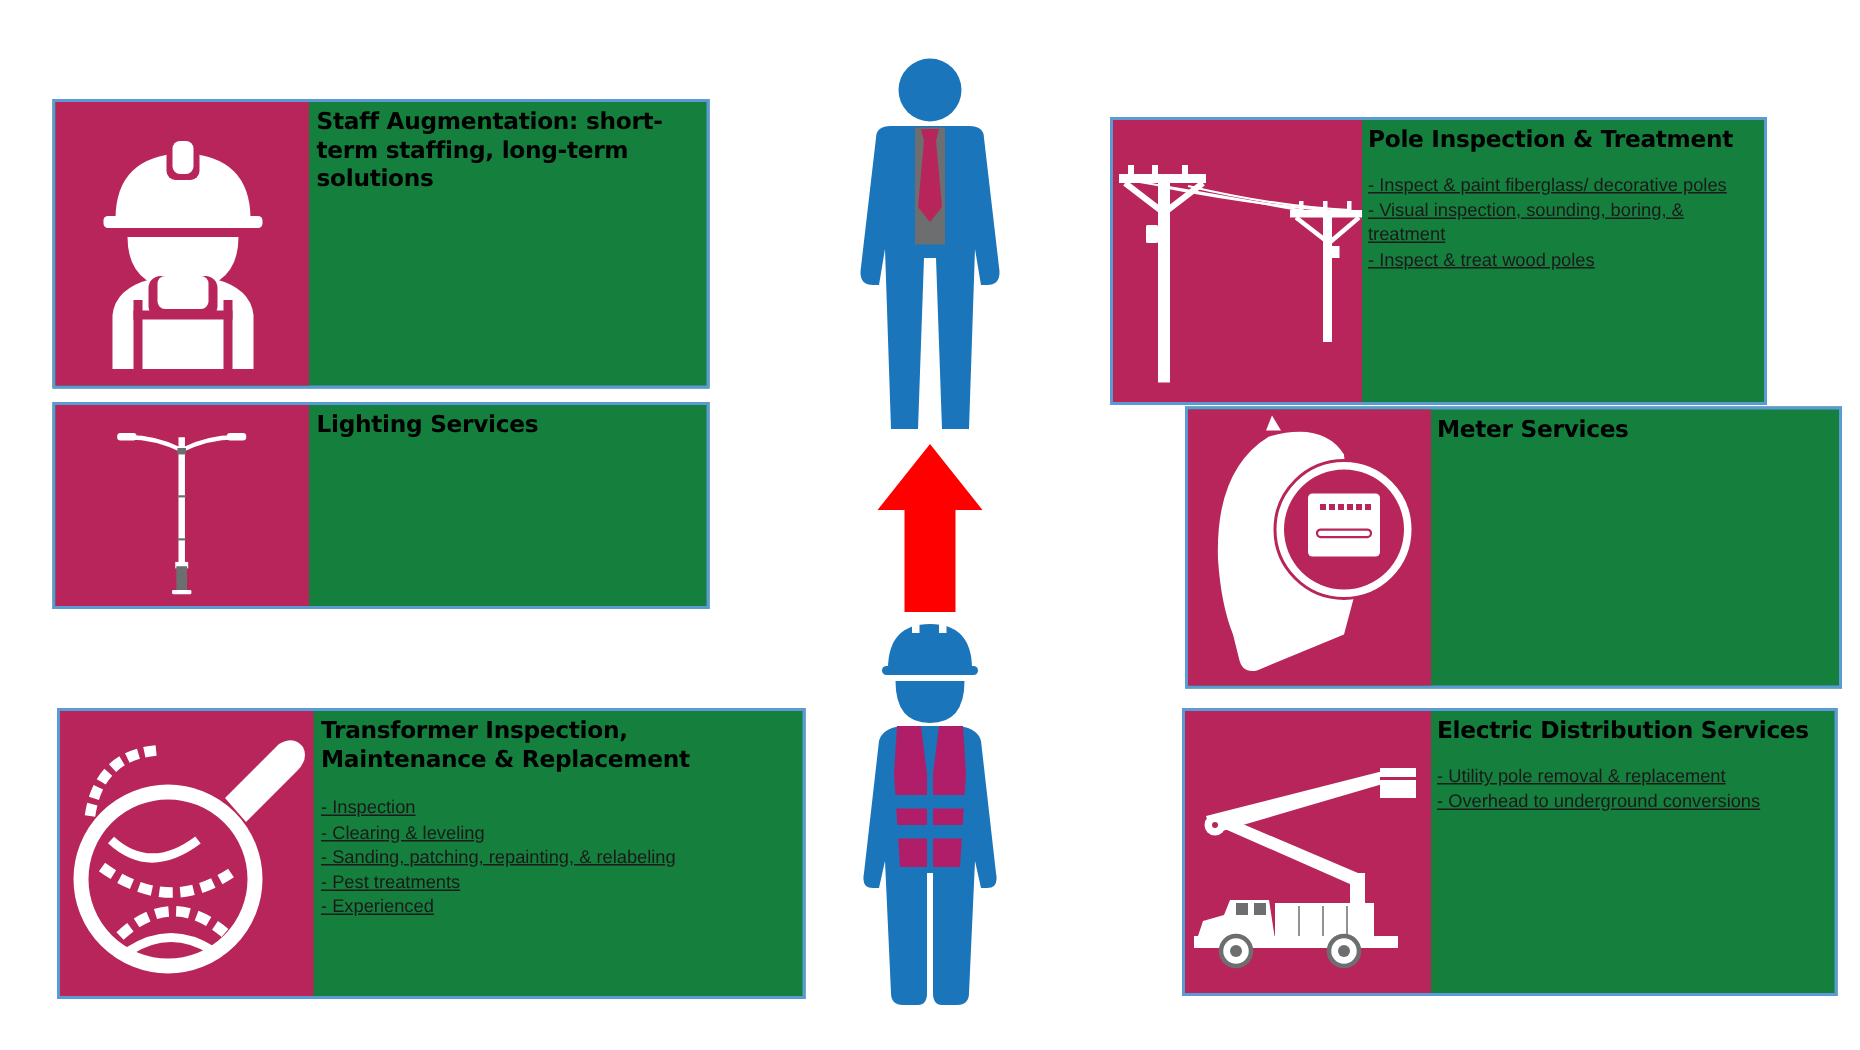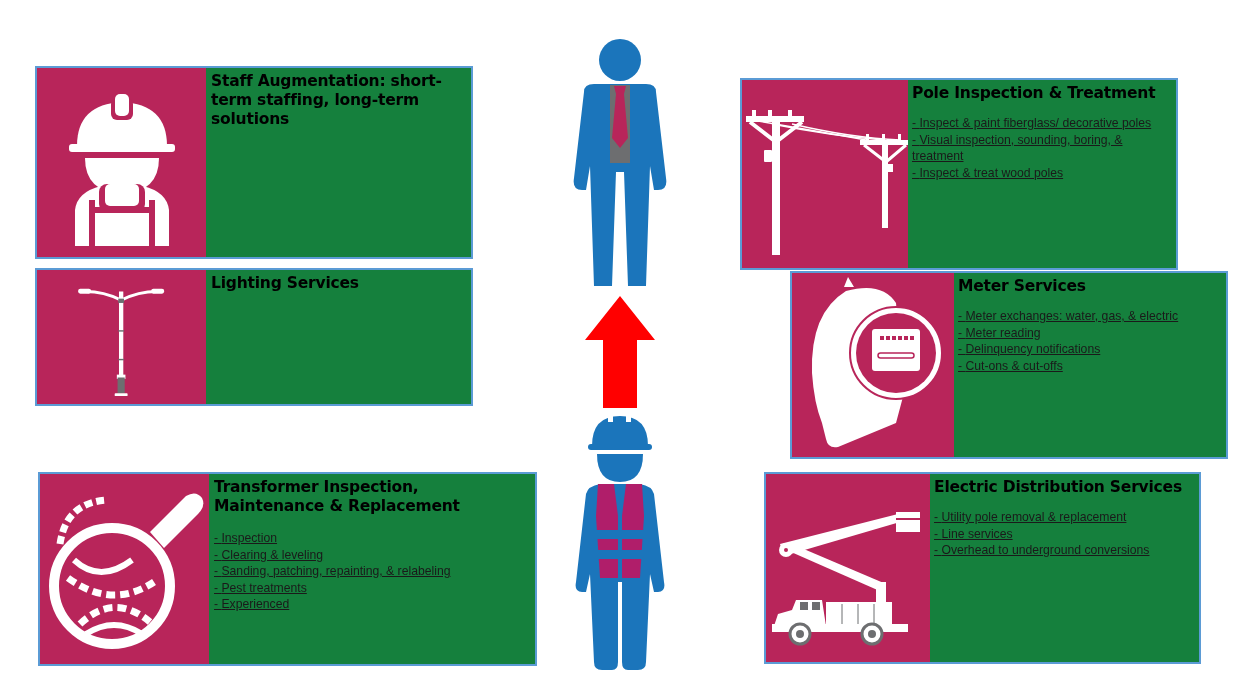--- a/index.html
+++ b/index.html
@@ -165,30 +165,24 @@
         <rect x="100" y="63" width="4" height="4"></rect>
           <rect x="106" y="63" width="4" height="4"></rect>
         <rect x="112" y="63" width="4" height="4"></rect>
           <rect x="118" y="63" width="4" height="4"></rect>
       </g>
       <rect x="86" y="80" width="36" height="5" rx="2.5" fill="none" stroke="#b8255a" stroke-width="1.5"></rect>
     </svg>
   </div>
   <div class="text" style="left:166px;">
     <h3 style="margin-bottom:12px;">Meter Services</h3>
-    <ul>
-      <li>Meter exchanges: water, gas, &amp; electric</li>
-      <li>Meter reading</li>
-      <li>Delinquency notifications</li>
-      <li>Cut-ons &amp; cut-offs</li>
-    </ul>
-  </div>
-</div>
-
-<div class="card" style="left:764px; top:472px; width:437px; height:192px;">
+  </div>
+</div>
+
+<div class="card" style="left:788px; top:472px; width:437px; height:192px;">
   <div class="panel" style="width:164px;">
     <svg viewBox="0 0 164 188">
 
       <polygon points="14,70 132,40 134,48 18,82" fill="#fff"></polygon>
 
       <rect x="130" y="38" width="24" height="20" fill="#fff"></rect>
       <rect x="130" y="44" width="24" height="2" fill="#b8255a"></rect>
 
       <polygon points="16,74 26,70 120,110 116,118" fill="#fff"></polygon>
       <circle cx="20" cy="76" r="7" fill="#fff"></circle>
@@ -208,17 +202,16 @@
       <circle cx="34" cy="160" r="10" fill="#fff" stroke="#6d6e70" stroke-width="3"></circle>
       <circle cx="34" cy="160" r="4" fill="#6d6e70"></circle>
       <circle cx="106" cy="160" r="10" fill="#fff" stroke="#6d6e70" stroke-width="3"></circle>
       <circle cx="106" cy="160" r="4" fill="#6d6e70"></circle>
     </svg>
   </div>
   <div class="text" style="left:168px;">
     <h3 style="margin-bottom:12px;">Electric Distribution Services</h3>
     <ul>
       <li>Utility pole removal &amp; replacement</li>
-      <li>Line services</li>
       <li>Overhead to underground conversions</li>
     </ul>
   </div>
 </div>
 
 </body></html>

